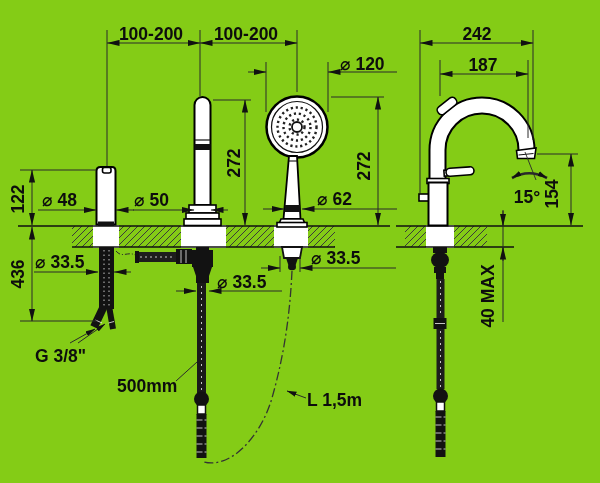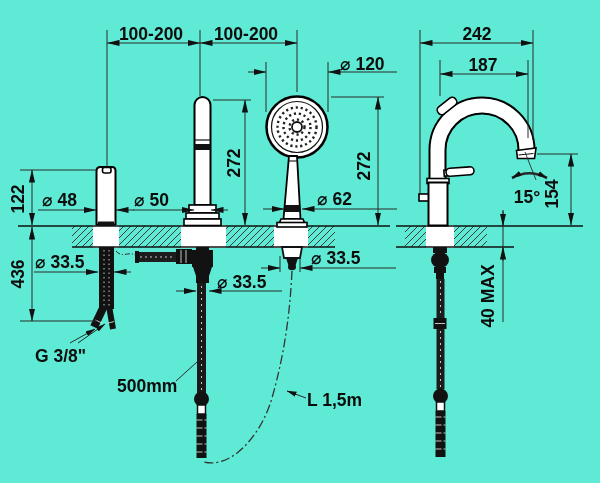--- a/index.html
+++ b/index.html
@@ -1,16 +1,16 @@
 <!DOCTYPE html>
 <html><head>
 <meta charset="utf-8">
 <style>
   html,body{margin:0;padding:0;background:#ffffff;}
-  .stage{width:600px;height:483px;position:relative;background:#5eead4;overflow:hidden;}
+  .stage{width:600px;height:483px;position:relative;background:#84cc16;overflow:hidden;}
   svg{display:block;}
   .dim{font:bold 17.5px "Liberation Sans","DejaVu Sans",sans-serif;fill:#0d0d0d;}
   .dimline{stroke:#2a2a2a;stroke-width:1;fill:none;}
   .thin{stroke:#2a2a2a;stroke-width:1;fill:none;}
   .body2{stroke:#000;stroke-width:2;fill:#fff;}
   .body15{stroke:#000;stroke-width:1.6;fill:#fff;}
   .darkfill{fill:#121212;stroke:none;}
   .hosetex{stroke:#fff;stroke-width:1;fill:none;opacity:.75;}
 </style>
 </head>

